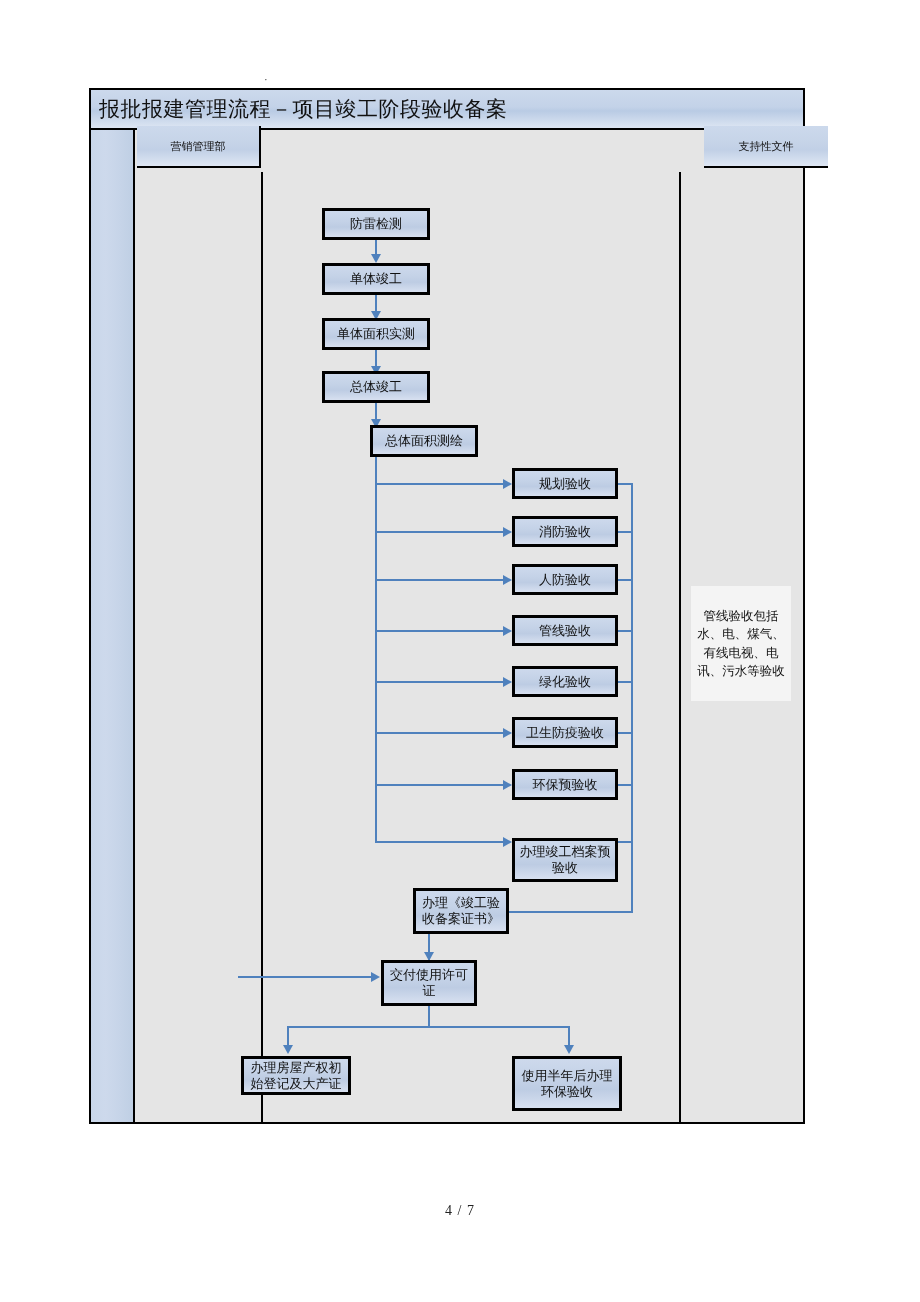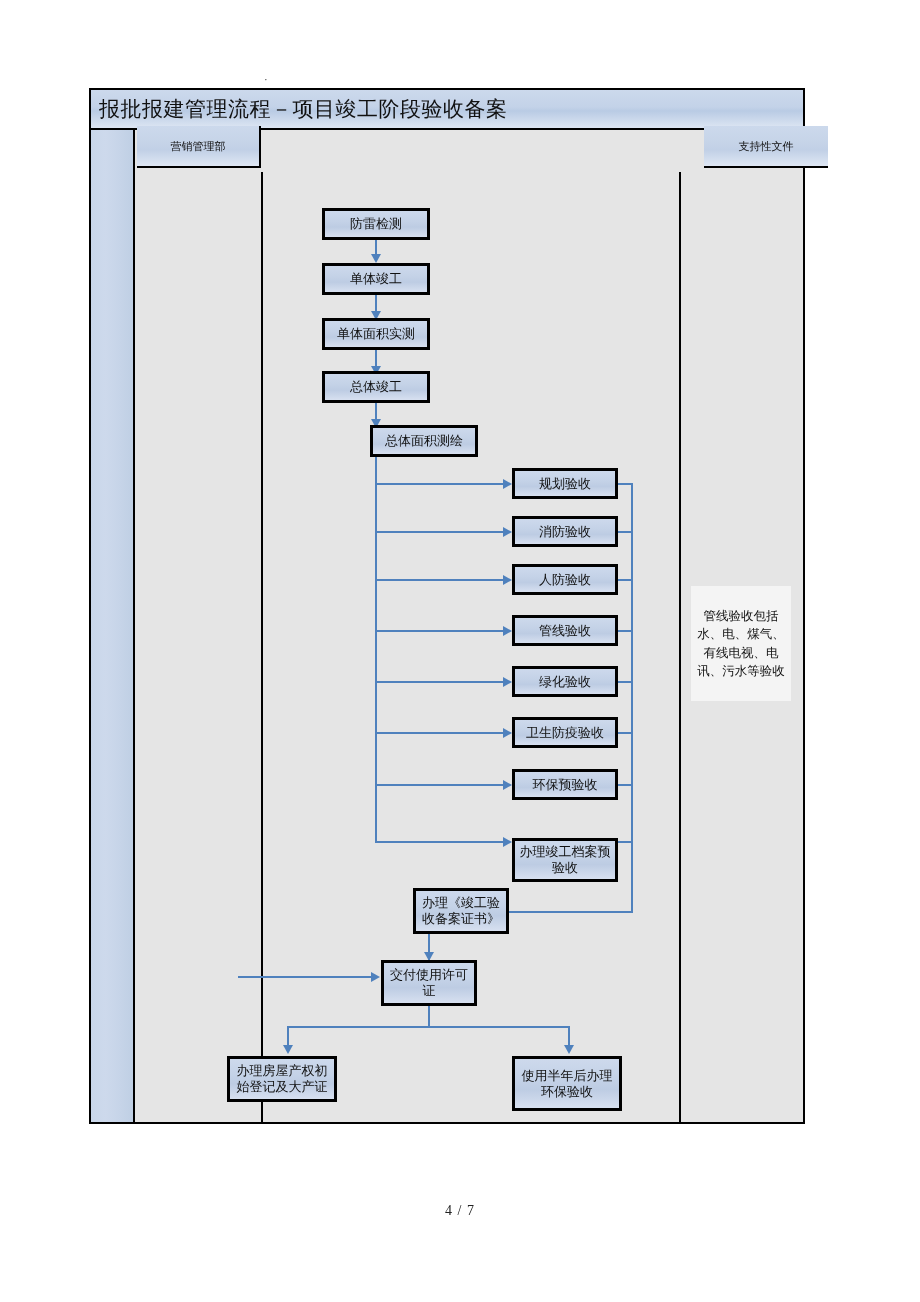--- a/index.html
+++ b/index.html
@@ -262,21 +262,21 @@
   <div class="node" style="left:290px; top:870px; width:96px; height:46px;">交付使用许可证</div>
 
   <div class="ln h" style="left:147px; top:886px; width:135px;"></div>
   <div class="arrow right" style="left:280px; top:882px;"></div>
 
   <div class="ln v" style="left:337px; top:916px; height:21px;"></div>
   <div class="ln h" style="left:196px; top:936px; width:282px;"></div>
 
   <div class="ln v" style="left:196px; top:936px; height:26px;"></div>
   <div class="arrow down" style="left:192px; top:955px;"></div>
-  <div class="node" style="left:136px; top:966px; width:110px; height:46px;">办理房屋产权初始登记及大产证</div>
+  <div class="node" style="left:150px; top:966px; width:110px; height:39px;">办理房屋产权初始登记及大产证</div>
 
   <div class="ln v" style="left:477px; top:936px; height:26px;"></div>
   <div class="arrow down" style="left:473px; top:955px;"></div>
   <div class="node" style="left:421px; top:966px; width:110px; height:55px;">使用半年后办理环保验收</div>
 
   <div class="note" style="left:600px; top:496px; width:100px; height:115px;">管线验收包括水、电、煤气、有线电视、电讯、污水等验收</div>
 
 </div>
 
 <div class="footer">4 / 7</div>

